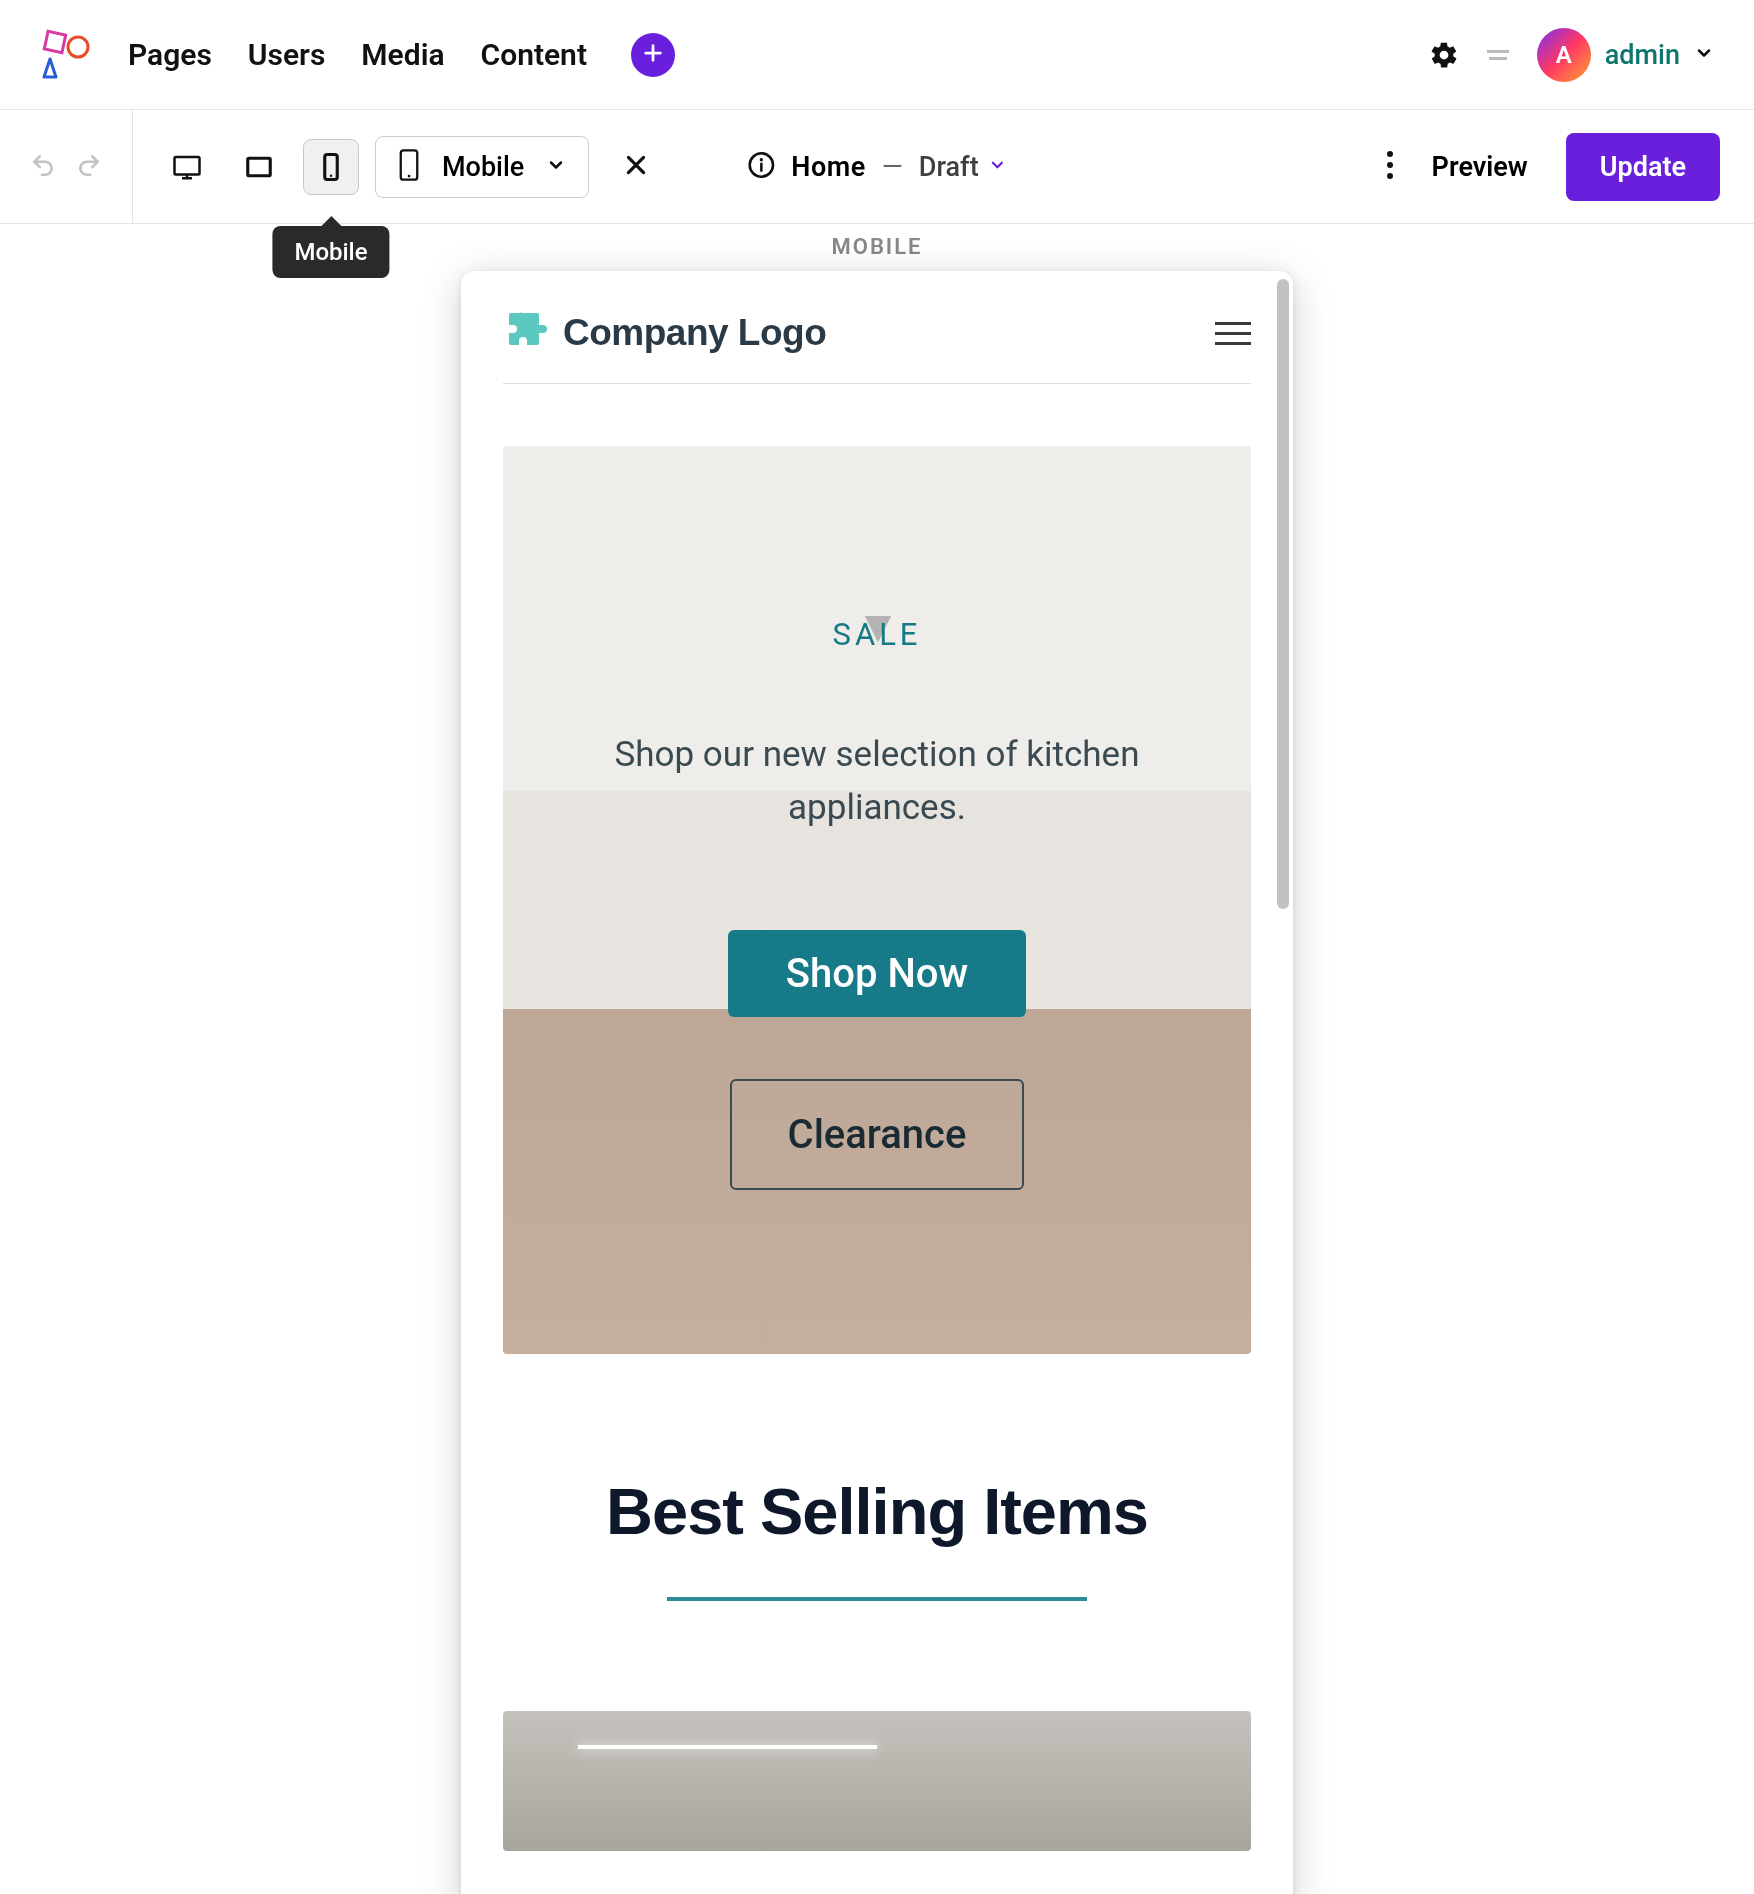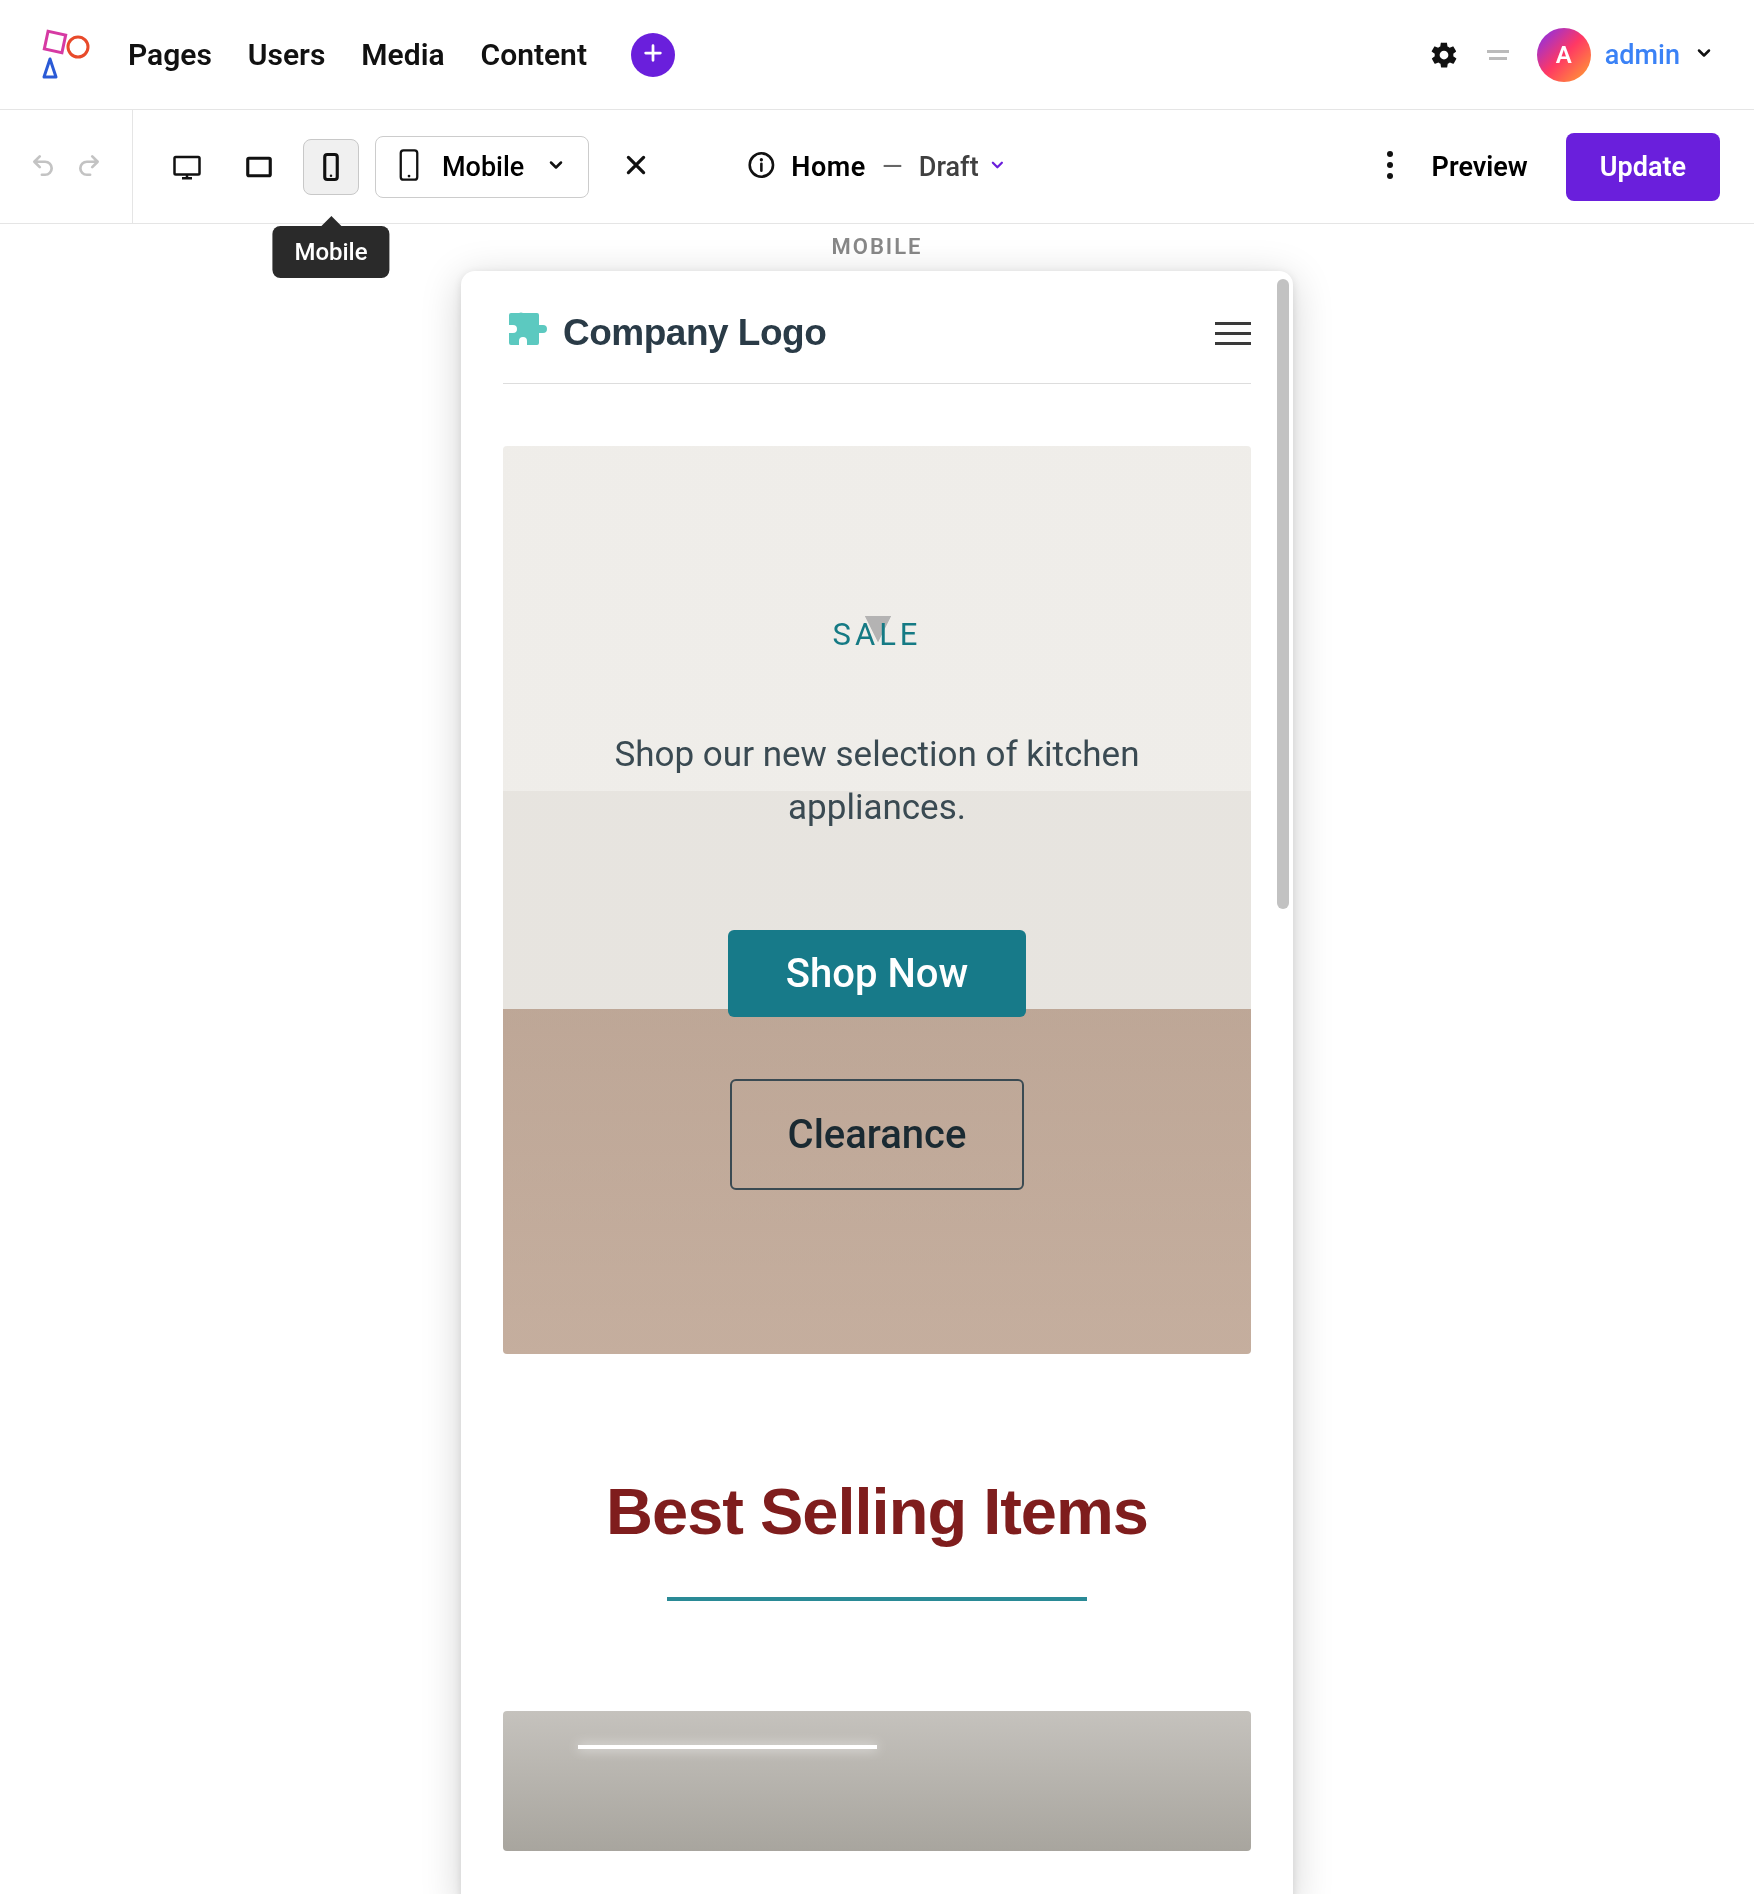--- a/index.html
+++ b/index.html
@@ -79,21 +79,21 @@
     }
     .user-dropdown {
       display: flex;
       align-items: center;
       gap: 14px;
       cursor: pointer;
     }
     .username {
       font-size: 27px;
       font-weight: 500;
-      color: #3b82f6;
+      color: #0f766e;
     }
     .chevron-down-icon svg { width: 20px; height: 20px; }
 
     
     .toolbar {
       display: flex;
       align-items: center;
       height: 114px;
       border-bottom: 1px solid #e5e5e5;
       position: relative;
@@ -342,21 +342,21 @@
       border-radius: 6px;
       cursor: pointer;
       background: transparent;
     }
     .section-title {
       margin-top: 120px;
       text-align: center;
       font-family: "Helvetica Neue", Arial, sans-serif;
       font-size: 65px;
       font-weight: 900;
-      color: #7f1d1d;
+      color: #0f172a;
       letter-spacing: -1px;
     }
     .section-underline {
       width: 420px;
       height: 4px;
       background: #2a8a96;
       margin: 48px auto 0 auto;
     }
     .product-card {
       margin: 110px 42px 0 42px;

